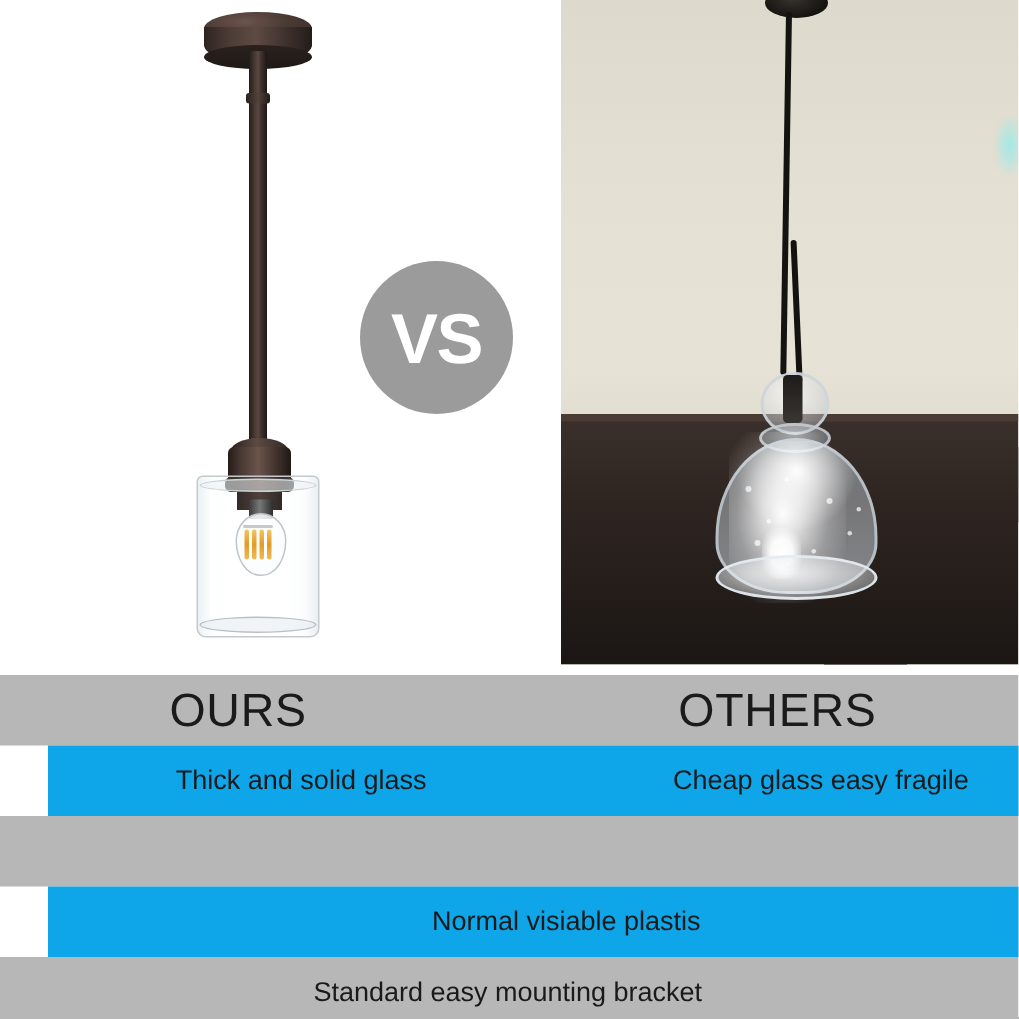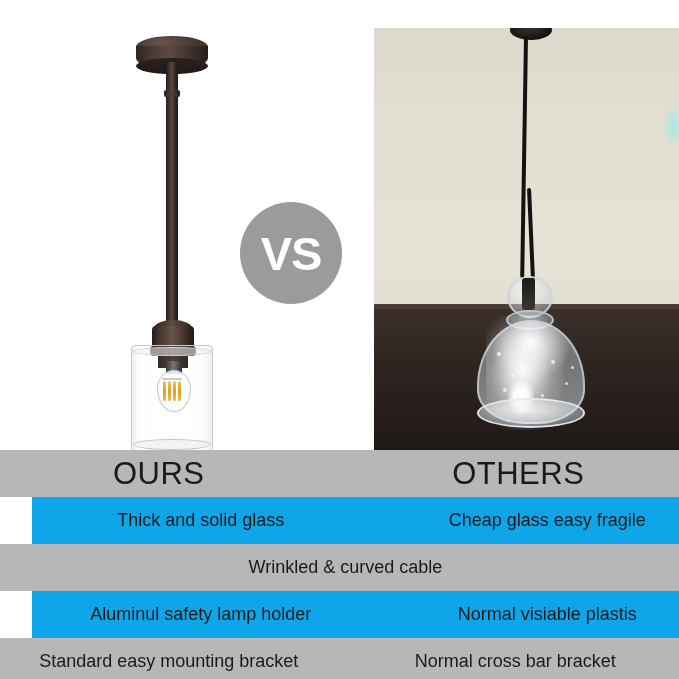--- a/index.html
+++ b/index.html
@@ -5,21 +5,21 @@
   * { box-sizing: border-box; margin: 0; padding: 0; }
   html, body {
     width: 679px; height: 679px;
     background: #ffffff;
     font-family: "Liberation Sans", sans-serif;
     overflow: hidden;
   }
   #page { position: relative; width: 679px; height: 679px; background: #fff; }
 
   
-  .top-area { position: absolute; left: 0; top: 0; width: 679px; height: 448px; background: #fff; margin-top: 28px; }
+  .top-area { position: absolute; left: 0; top: 0; width: 679px; height: 448px; background: #fff; }
 
   
   .product { position: absolute; left: 0; top: 0; width: 366px; height: 448px; background: #fff; }
 
   .canopy-wrap { position: absolute; left: 136px; top: 8px; width: 72px; height: 38px; }
   .canopy-top {
     position: absolute; left: 0; top: 0; width: 72px; height: 22px;
     border-radius: 50%;
     background: radial-gradient(ellipse at 38% 30%, #6b544c 0%, #4a3a34 45%, #362a26 100%);
   }
@@ -309,27 +309,24 @@
       <div class="cmp-cell ours-col">OURS</div>
       <div class="cmp-cell others-col">OTHERS</div>
     </div>
 
     <div class="cmp-row white cmp-body">
       <div class="cmp-cell ours-col">Thick and solid glass</div>
       <div class="cmp-cell others-col">Cheap glass easy fragile</div>
     </div>
 
     <div class="cmp-row gray cmp-body">
-      <div class="cmp-cell others-col">Wrinkled &amp; curved cable</div>
     </div>
 
     <div class="cmp-row white cmp-body">
-      <div class="cmp-cell ours-col">Aluminul safety lamp holder</div>
       <div class="cmp-cell others-col">Normal visiable plastis</div>
     </div>
 
     <div class="cmp-row gray cmp-body">
       <div class="cmp-cell ours-col">Standard easy mounting bracket</div>
-      <div class="cmp-cell others-col">Normal cross bar bracket</div>
     </div>
   </div>
 
 </div>
 
 </body></html>

